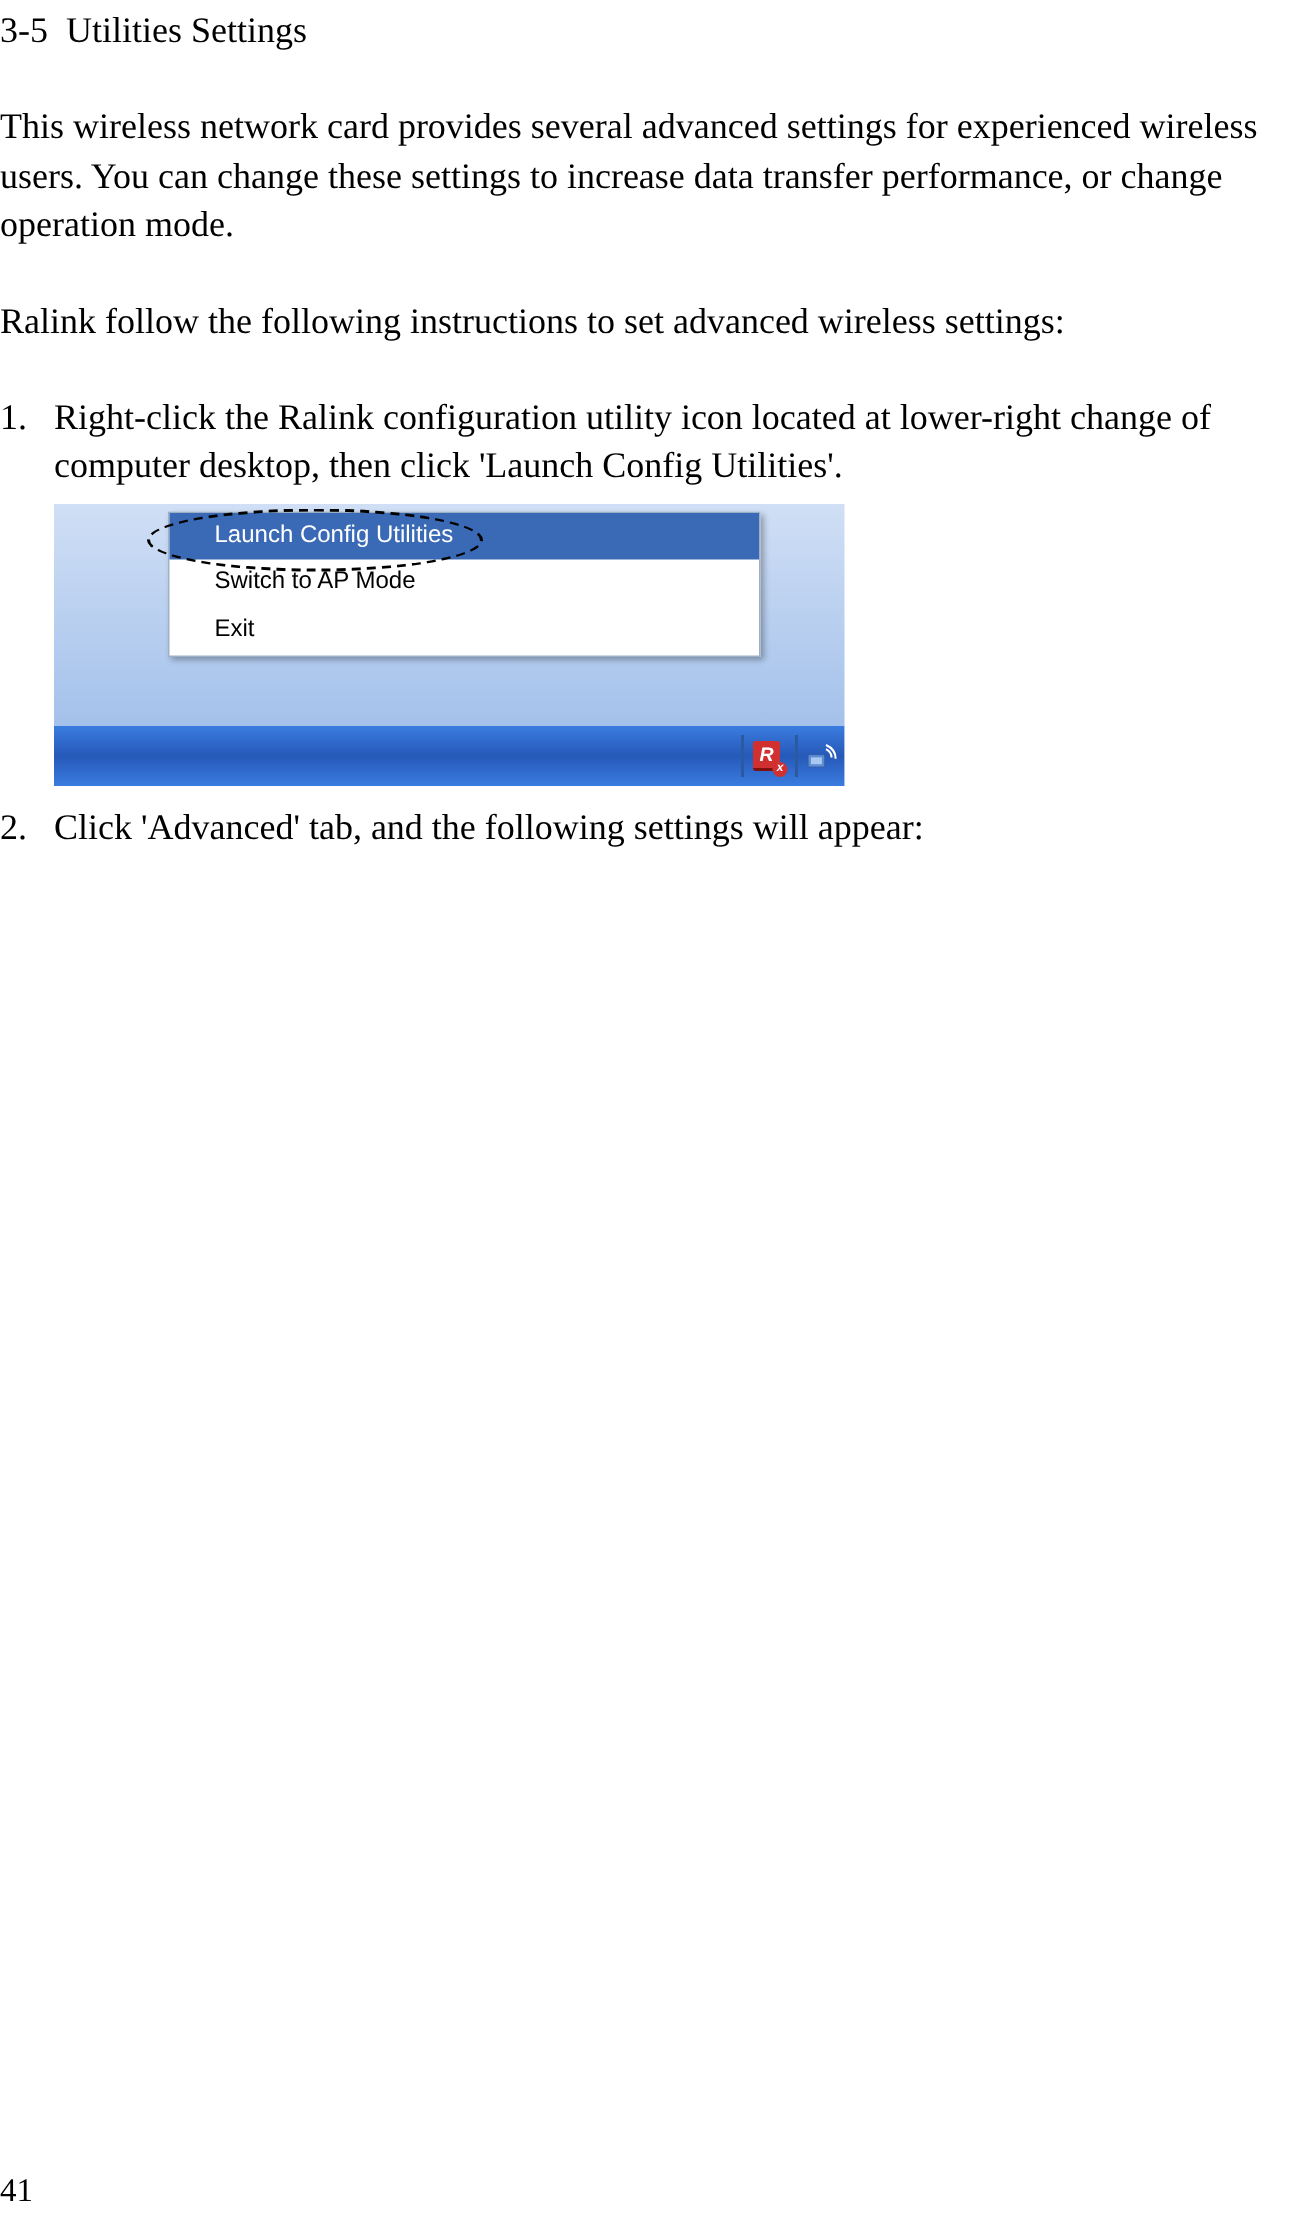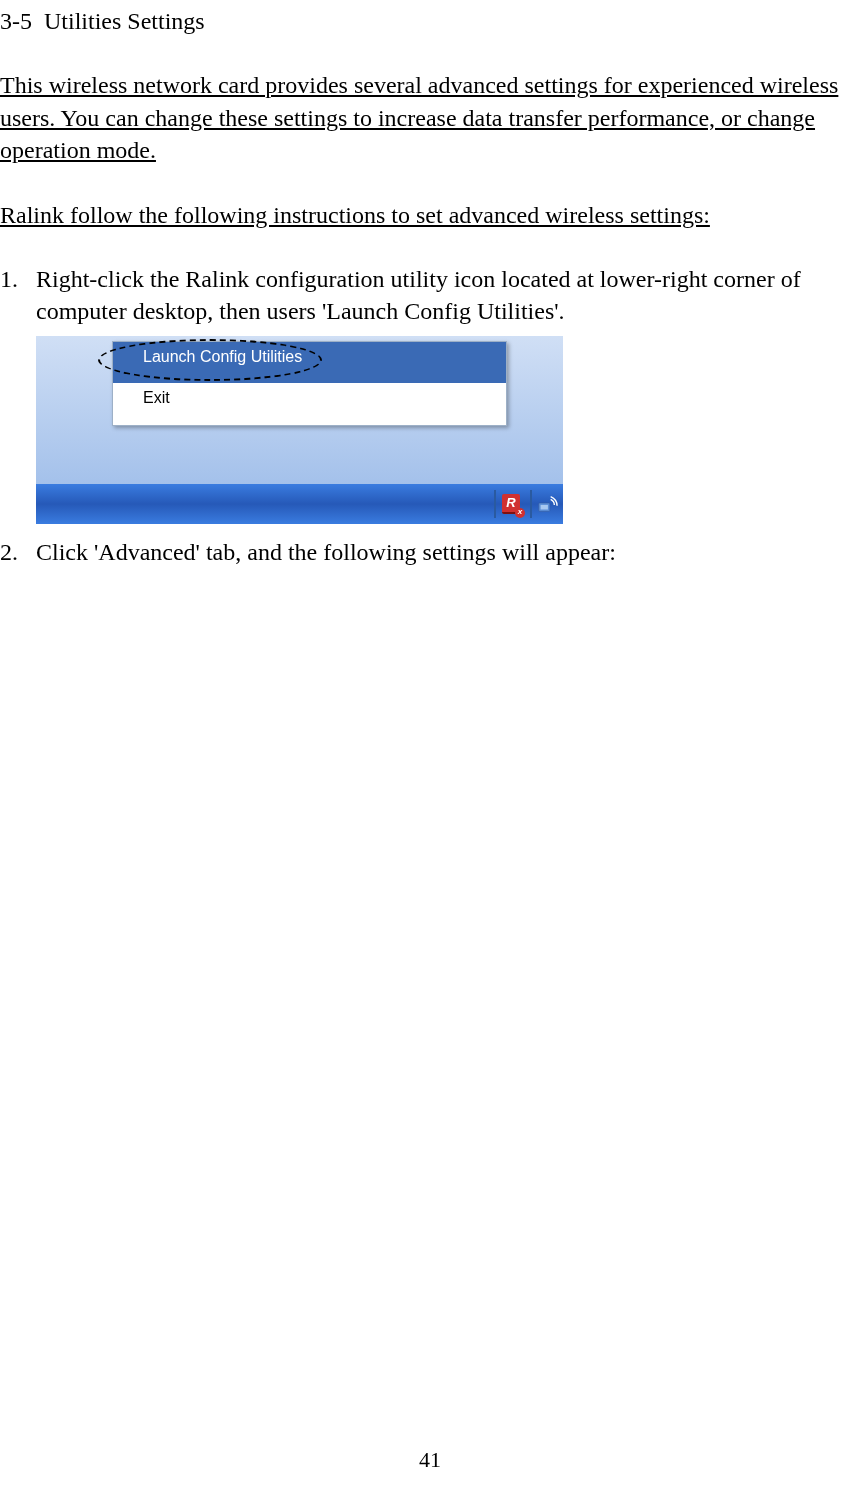--- a/index.html
+++ b/index.html
@@ -10,21 +10,20 @@
       width: 860px;
       color: #000;
       background: #fff;
       line-height: 1.35;
     }
     .heading {
       margin-bottom: 32px;
     }
     .paragraph {
       margin-bottom: 32px;
-      text-decoration: underline;
     }
     .list-item {
       display: flex;
       margin-bottom: 8px;
     }
     .list-number {
       width: 36px;
       flex-shrink: 0;
     }
     .list-text {
@@ -54,21 +53,21 @@
     .menu-box {
       position: absolute;
       top: 5px;
       left: 76px;
       width: 393px;
       background: #fff;
       border: 1px solid #9db0c7;
       box-shadow: 2px 2px 4px rgba(0,0,0,0.3);
     }
     .menu-item {
-      padding: 4px 10px 16px 30px;
+      padding: 4px 10px 6px 30px;
       font-family: Arial, sans-serif;
       font-size: 16px;
       color: #000;
       cursor: pointer;
       position: relative;
     }
     .menu-item.highlighted {
       background: #3a6ab5;
       color: #fff;
     }
@@ -136,21 +135,20 @@
     }
     .tray-separator{
       width:2px;
       height:28px;
       background: #2a5aa0;
       margin: 0 3px;
     }
     .page-number {
       position: absolute;
       width: 860px;
-      text-align: center;
       top: 1445px;
       font-size: 22px;
     }
     .content-wrap{
       min-height: 1440px;
       position: relative;
     }
   </style>
 </head>
 <body>
@@ -161,28 +159,29 @@
   <span>3-5</span>&nbsp;
   <span>Utilities Settings</span>
 </div>
 
 <div class="paragraph">This wireless network card provides several advanced settings for experienced wireless users. You can change these settings to increase data transfer performance, or change operation mode.</div>
 
 <div class="paragraph">Ralink follow the following instructions to set advanced wireless settings:</div>
 
 <div class="list-item">
   <div class="list-number">1.</div>
-  <div class="list-text">Right-click the Ralink configuration utility icon located at lower-right corner of computer desktop, then users 'Launch Config Utilities'.</div>
+  <div class="list-text">Right-click the Ralink configuration utility icon located at lower-right change of computer desktop, then click 'Launch Config Utilities'.</div>
 </div>
 
 <div class="screenshot-container">
   <div class="context-menu-screenshot">
     <div class="dashed-ellipse"></div>
     <div class="menu-box">
       <div class="menu-item highlighted">Launch Config Utilities</div>
+      <div class="menu-item">Switch to AP Mode</div>
       <div class="menu-item">Exit</div>
     </div>
     <div class="taskbar">
       <div class="tray-separator"></div>
       <div class="tray-icon-r">
         <div class="tray-icon-r-bg">
           <span>R</span>
         </div>
         <div class="tray-icon-r-x">x</div>
       </div>

